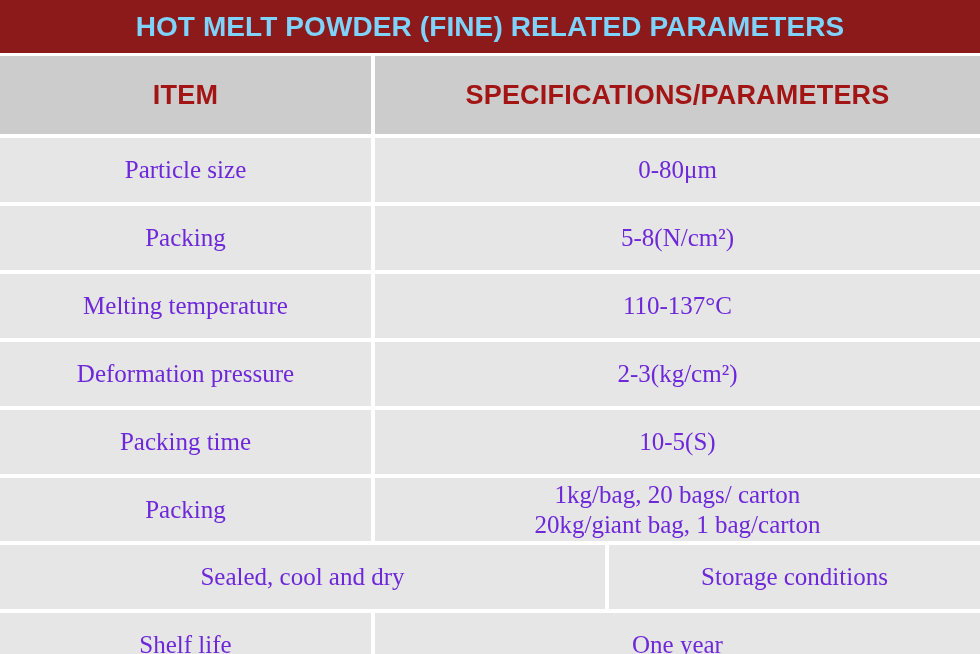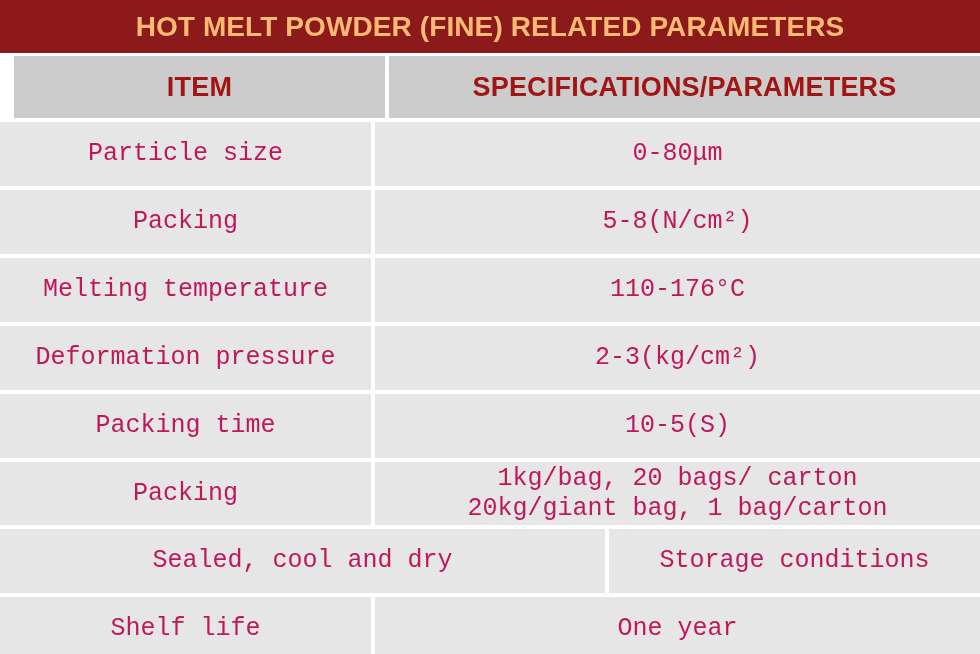--- a/index.html
+++ b/index.html
@@ -24,21 +24,21 @@
   
   .title-band {
     height: 53px;
     flex: 0 0 53px;
     background: #8c1a1a;
     display: flex;
     align-items: center;
     justify-content: center;
   }
   .title-text {
-    color: #fdba74;
+    color: #7dd3fc;
     font-family: "Liberation Sans", sans-serif;
     font-weight: bold;
     font-size: 28px;
     letter-spacing: 0.1px;
     white-space: nowrap;
     line-height: 1;
   }
 
   
   .param-table {
@@ -62,41 +62,41 @@
     align-items: center;
     justify-content: center;
     text-align: center;
     padding: 2px 8px;
   }
 
   .cell-item   { flex: 0 0 371px; }
   .cell-spec   { flex: 1 1 auto; }
 
   
-  .row-header { height: 62px; padding-left: 14px; }
+  .row-header { height: 78px; }
   .row-header .cell {
     background: #cccccc;
   }
   .row-header .cell span {
     color: #a31414;
     font-family: "Liberation Sans", sans-serif;
     font-weight: bold;
     font-size: 27px;
     letter-spacing: 0.2px;
     line-height: 1;
     white-space: nowrap;
   }
 
   
   .row-body .cell {
     background: #e7e6e6;
   }
   .row-body .cell span {
-    color: #be185d;
-    font-family: Liberation Mono, monospace;
+    color: #6d28d9;
+    font-family: Liberation Serif, serif;
     font-weight: normal;
     font-size: 25px;
     line-height: 1.18;
     white-space: pre-line;
   }
 
   .h-std  { height: 64px; }
   .h-tall { height: 63px; }
 </style>
 </head>
@@ -135,21 +135,21 @@
       <div class="cell cell-spec">
         <span>5-8(N/cm²)</span>
       </div>
     </div>
 
     <div class="row row-body h-std">
       <div class="cell cell-item">
         <span>Melting temperature</span>
       </div>
       <div class="cell cell-spec">
-        <span>110-176°C</span>
+        <span>110-137°C</span>
       </div>
     </div>
 
     <div class="row row-body h-std">
       <div class="cell cell-item">
         <span>Deformation pressure</span>
       </div>
       <div class="cell cell-spec">
         <span>2-3(kg/cm²)</span>
       </div>

